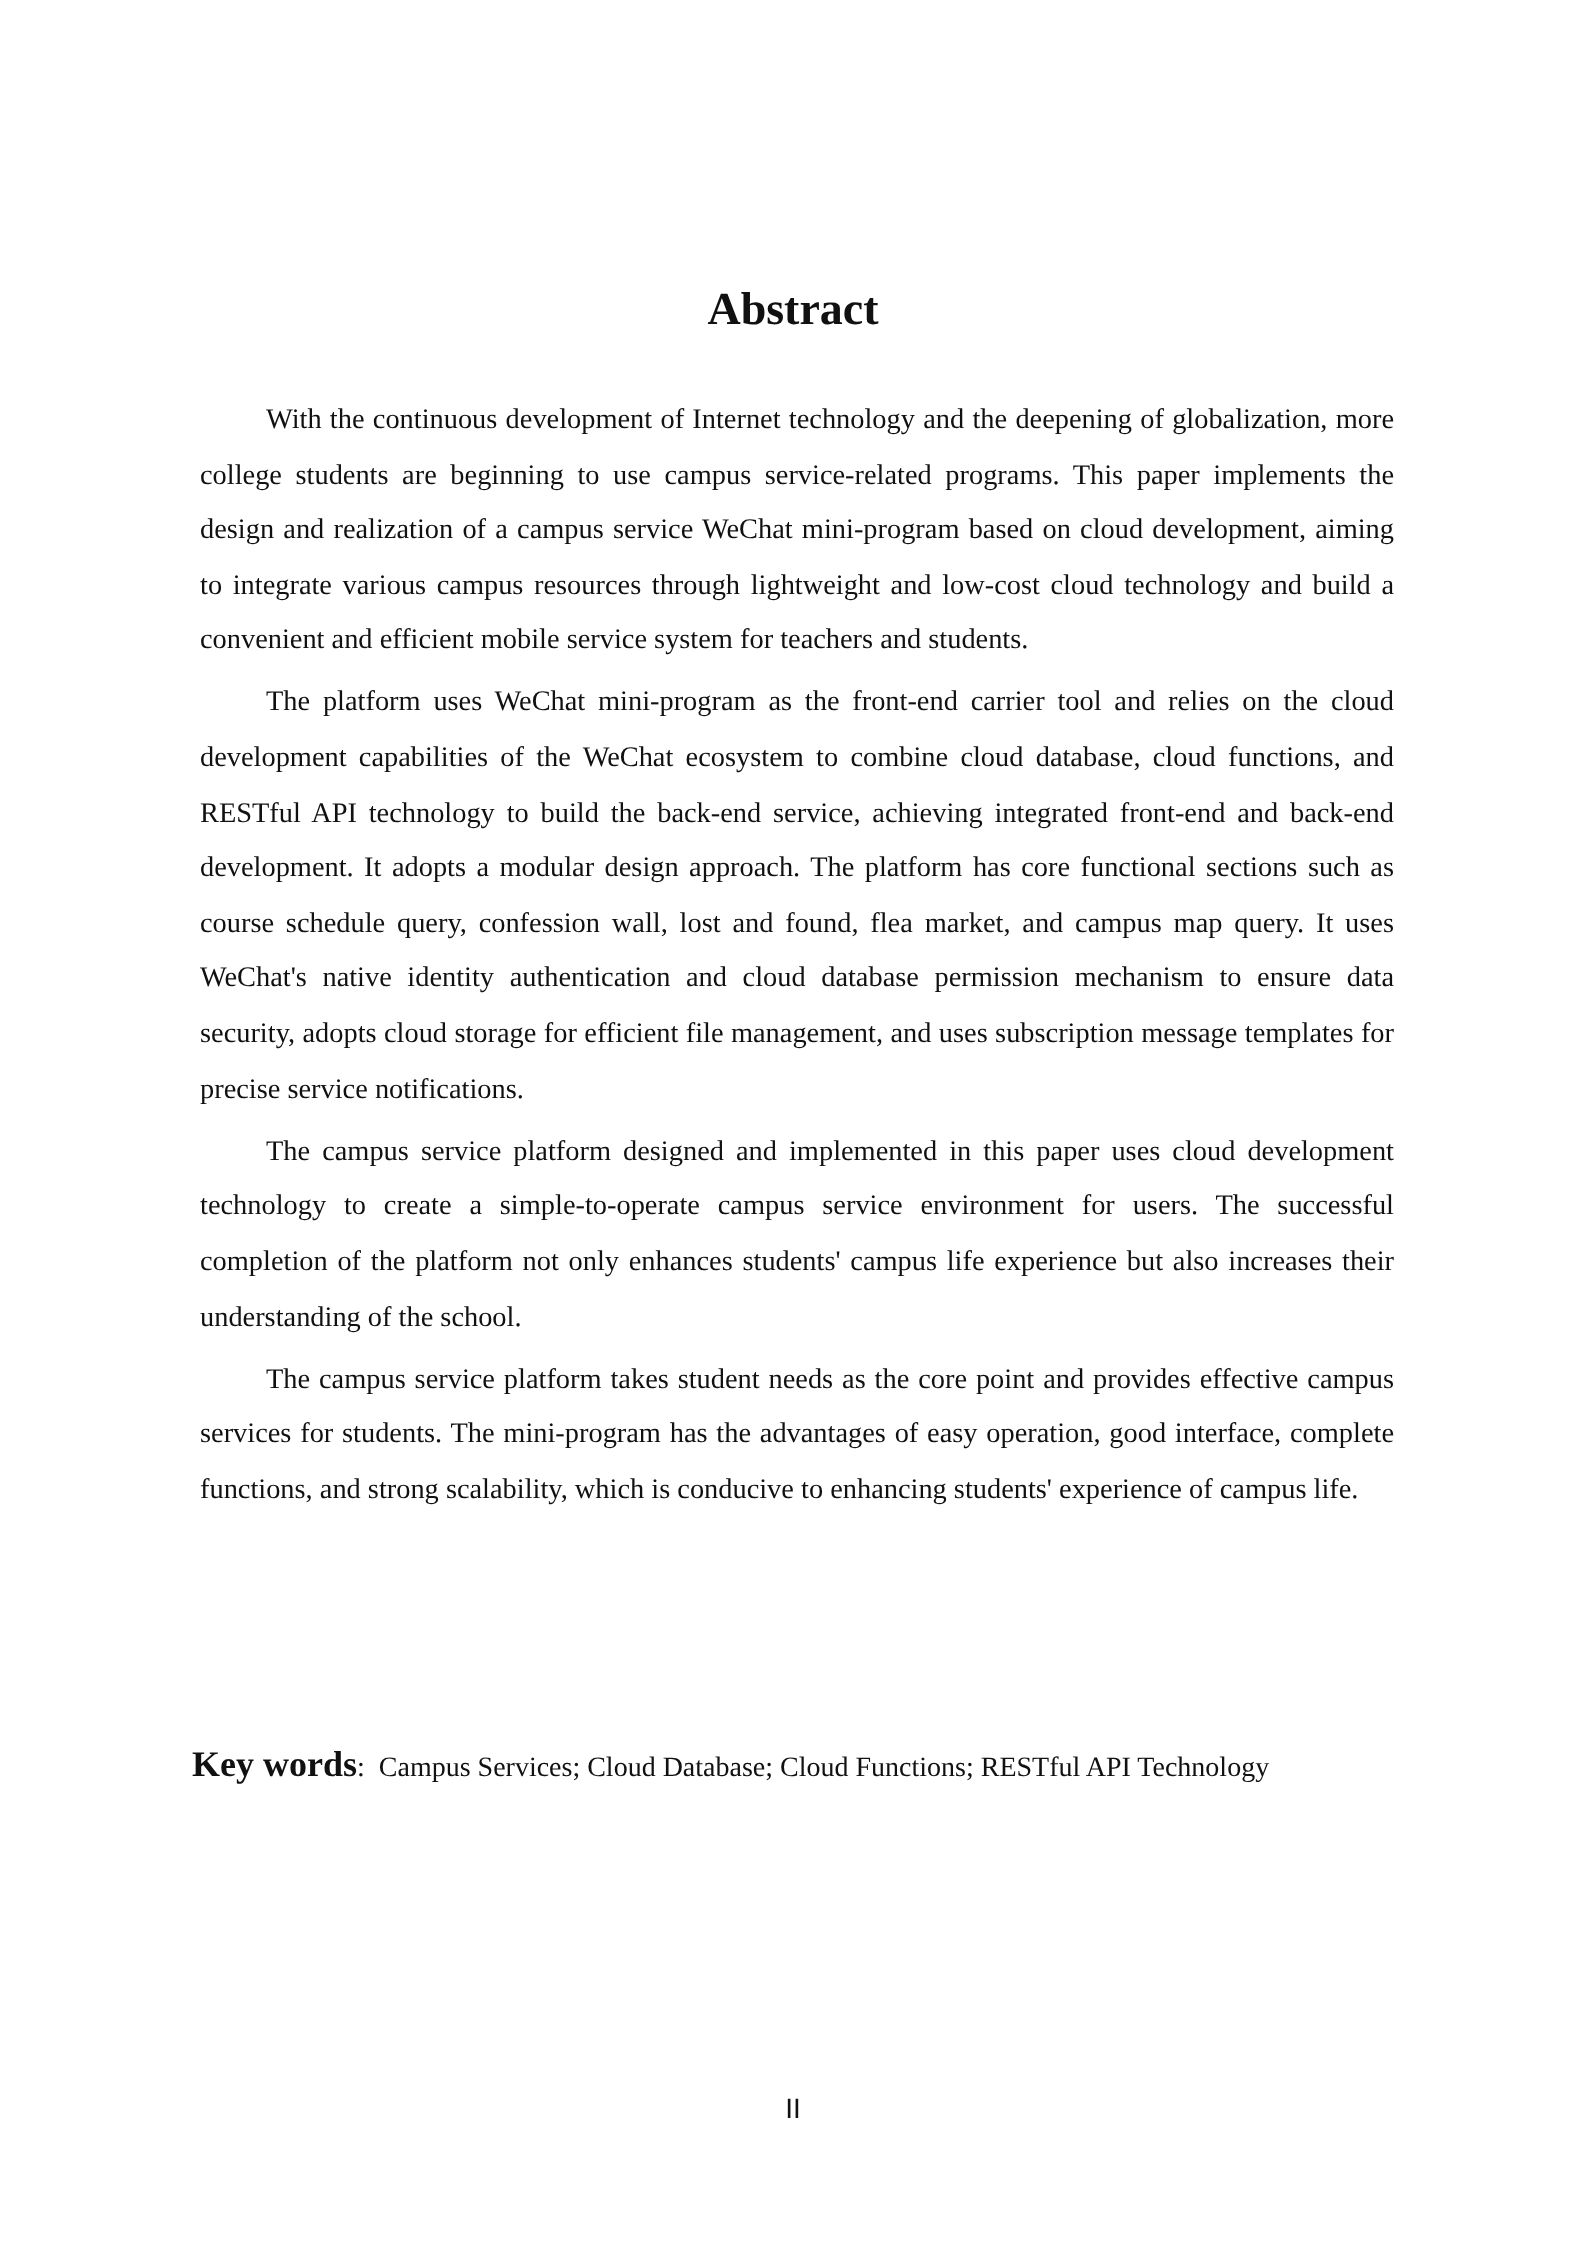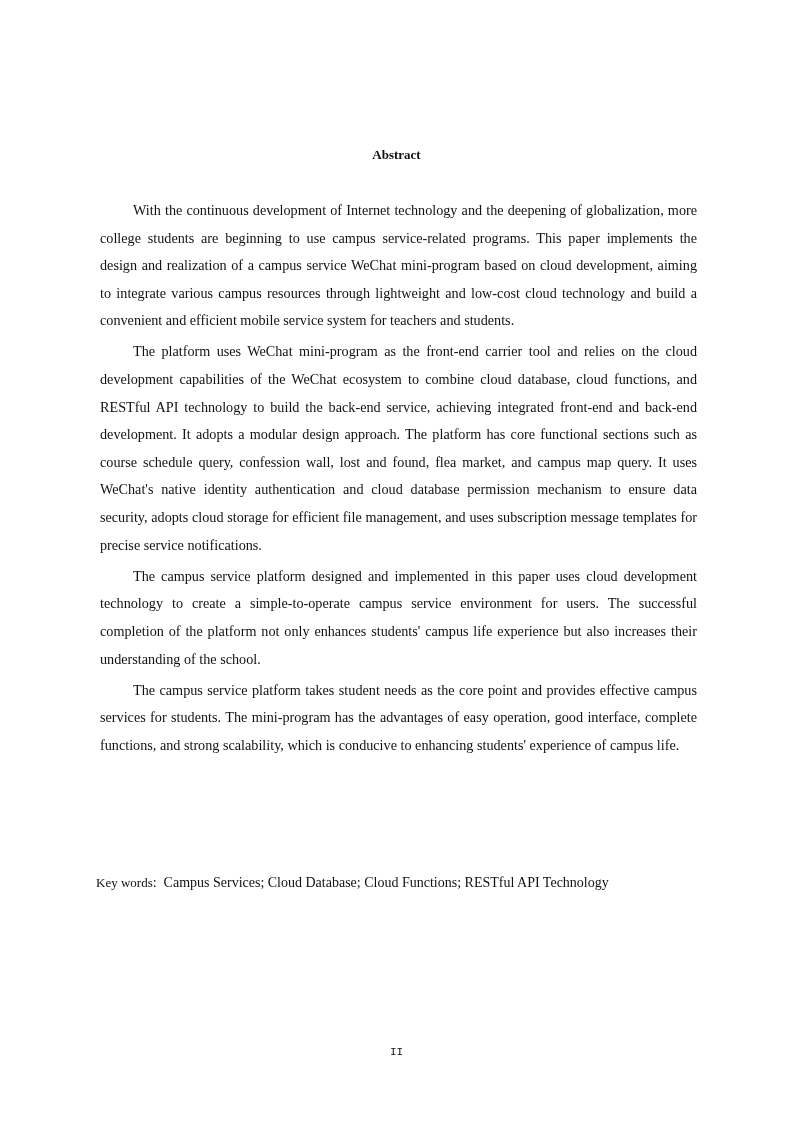--- a/index.html
+++ b/index.html
@@ -1,36 +1,36 @@
 <!DOCTYPE html>
 <html><head>
 <meta charset="utf-8">
 <style>
   html, body { margin: 0; padding: 0; background: #ffffff; }
   body { width: 793px; height: 1122px; position: relative; overflow: hidden; color: #111; }
   .page { position: absolute; left: 0; top: 0; width: 793px; height: 1122px; background: #fff; }
   .title {
     position: absolute; top: 141px; left: 0; width: 793px; text-align: center;
-    font-family: "Liberation Serif", serif; font-weight: bold; font-size: 13px; line-height: 28px;
+    font-family: "Liberation Serif", serif; font-weight: bold; font-size: 23px; line-height: 28px;
   }
   .body-text {
     position: absolute; left: 96px; top: 197px; width: 601px;
     font-family: "Liberation Serif", serif; font-size: 14.2px; line-height: 27.6px;
     text-align: justify;
   }
   .para { margin: 0 0 0 4px; text-indent: 33px; }
   .para + .para { margin-top: 3.5px; }
   .keywords {
     position: absolute; left: 96px; top: 874px; width: 560px;
     font-family: "Liberation Serif", serif; font-size: 14px; line-height: 17px;
   }
-  .kw-label { font-weight: normal; font-size: 13px; }
+  .kw-label { font-weight: bold; font-size: 18px; }
   .page-number {
     position: absolute; top: 1046px; left: 0; width: 793px; text-align: center;
-    font-family: Liberation Mono, monospace; font-size: 11px;
+    font-family: Liberation Sans, sans-serif; font-size: 14px;
   }
 </style>
 </head>
 <body>
 
 <div class="page">
   <div class="title">Abstract</div>
 
   <div class="body-text">
     <p class="para">With the continuous development of Internet technology and the deepening of globalization, more college students are beginning to use campus service-related programs. This paper implements the design and realization of a campus service WeChat mini-program based on cloud development, aiming to integrate various campus resources through lightweight and low-cost cloud technology and build a convenient and efficient mobile service system for teachers and students.</p>

